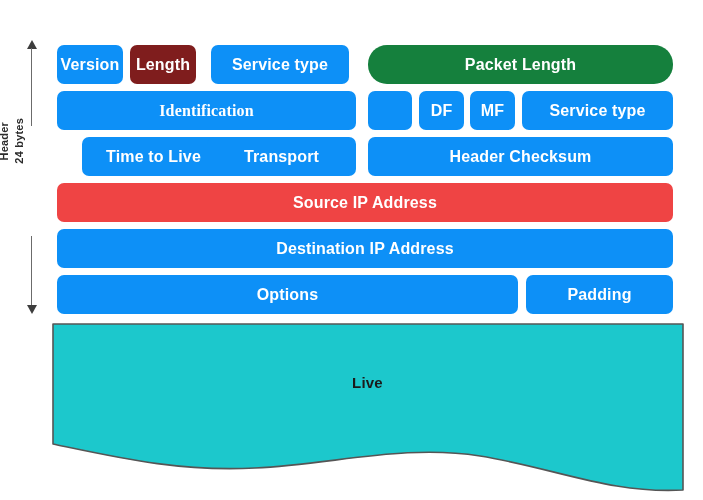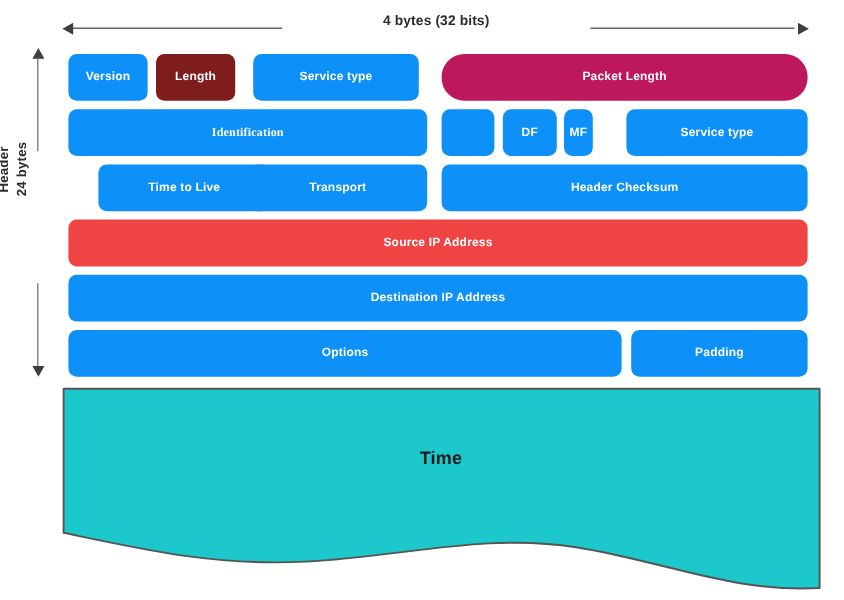--- a/index.html
+++ b/index.html
@@ -117,21 +117,21 @@
   
   .field {
     position: absolute;
     height: 39px;
     background: #0d90f7;
     border-radius: 7px;
     display: flex;
     align-items: center;
     justify-content: center;
     color: #ffffff;
-    font-size: 10px;
+    font-size: 16px;
     font-weight: bold;
     letter-spacing: 0.15px;
     white-space: nowrap;
     box-sizing: border-box;
   }
 
   
   .data-shape {
     position: absolute;
     left: 50px;
@@ -153,56 +153,49 @@
     color: #1b1b1b;
     letter-spacing: 0.2px;
     pointer-events: none;
   }
 </style>
 </head>
 <body>
 
 <div id="diagram">
 
-  <div class="measure-top">
-    <div class="arrow left"></div>
-    <div class="line left"></div>
-    <div class="caption">4 bytes (32 bits)</div>
-    <div class="line right"></div>
-    <div class="arrow right"></div>
-  </div>
 
   <div class="measure-left">
     <div class="varrow up"></div>
     <div class="vline top"></div>
     <div class="vline bottom"></div>
     <div class="varrow down"></div>
   </div>
   <div class="vcaption">
     <span>Header</span>
     <span>24 bytes</span>
   </div>
 
   <div id="rows-host">
       <div class="field" style="left: 57px; top: 45px; width: 66px; background: rgb(13, 144, 247);">Version</div>
       <div class="field" style="left: 130px; top: 45px; width: 66px; background: #7f1d1d;">Length</div>
       <div class="field" style="left: 211px; top: 45px; width: 138px; background: rgb(13, 144, 247);">Service type</div>
-      <div class="field" style="left: 368px; top: 45px; width: 305px; background: #be185d; border-radius: 19px;">Packet Length</div>
+      <div class="field" style="left: 368px; top: 45px; width: 305px; background: #15803d; border-radius: 19px;">Packet Length</div>
       <div class="field" style="left: 57px; top: 91px; width: 299px; background: rgb(13, 144, 247); font-family: Liberation Serif, serif;">Identification</div>
       <div class="field" style="left: 368px; top: 91px; width: 44px; background: rgb(13, 144, 247);"></div>
       <div class="field" style="left: 419px; top: 91px; width: 45px; background: rgb(13, 144, 247);">DF</div>
-      <div class="field" style="left: 470px; top: 91px; width: 24px; background: rgb(13, 144, 247);">MF</div>
+      <div class="field" style="left: 470px; top: 91px; width: 45px; background: rgb(13, 144, 247);">MF</div>
       <div class="field" style="left: 522px; top: 91px; width: 151px; background: rgb(13, 144, 247);">Service type</div>
       <div class="field" style="left: 57px; top: 137px; width: 143px; background: rgb(13, 144, 247); margin-left: 25px;">Time to Live</div>
       <div class="field" style="left: 207px; top: 137px; width: 149px; background: rgb(13, 144, 247);">Transport</div>
       <div class="field" style="left: 368px; top: 137px; width: 305px; background: rgb(13, 144, 247);">Header Checksum</div>
       <div class="field" style="left: 57px; top: 183px; width: 616px; background: #ef4444;">Source IP Address</div>
       <div class="field" style="left: 57px; top: 229px; width: 616px; background: rgb(13, 144, 247);">Destination IP Address</div>
       <div class="field" style="left: 57px; top: 275px; width: 461px; background: rgb(13, 144, 247);">Options</div>
       <div class="field" style="left: 526px; top: 275px; width: 147px; background: rgb(13, 144, 247);">Padding</div>
     </div>
 
   <svg class="data-shape" viewBox="0 0 640 182" preserveAspectRatio="none">
     <path id="payload-path" d="M 3 6 L 633 6 L 633 172 C 560 176 505 150 430 138 C 355 126 285 146 205 150 C 130 154 70 140 3 126 Z" fill="#1cc8cc" stroke="#555555" stroke-width="1.6" stroke-linejoin="round"></path>
   </svg>
-  <div class="data-label">Time</div>
+  <div class="data-label">Live</div>
 
 </div>
 
 </body></html>

